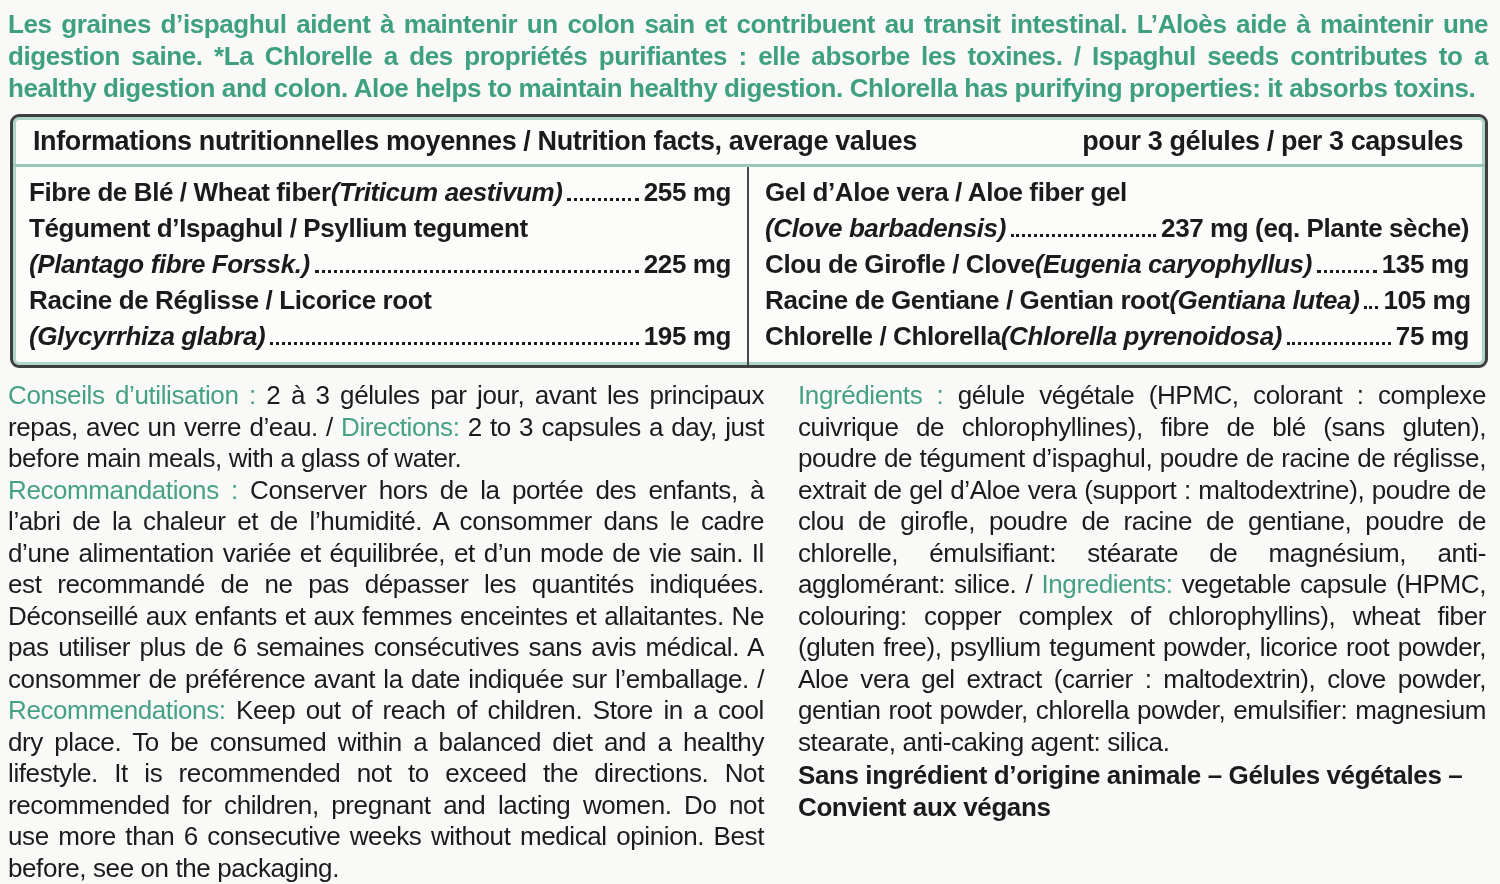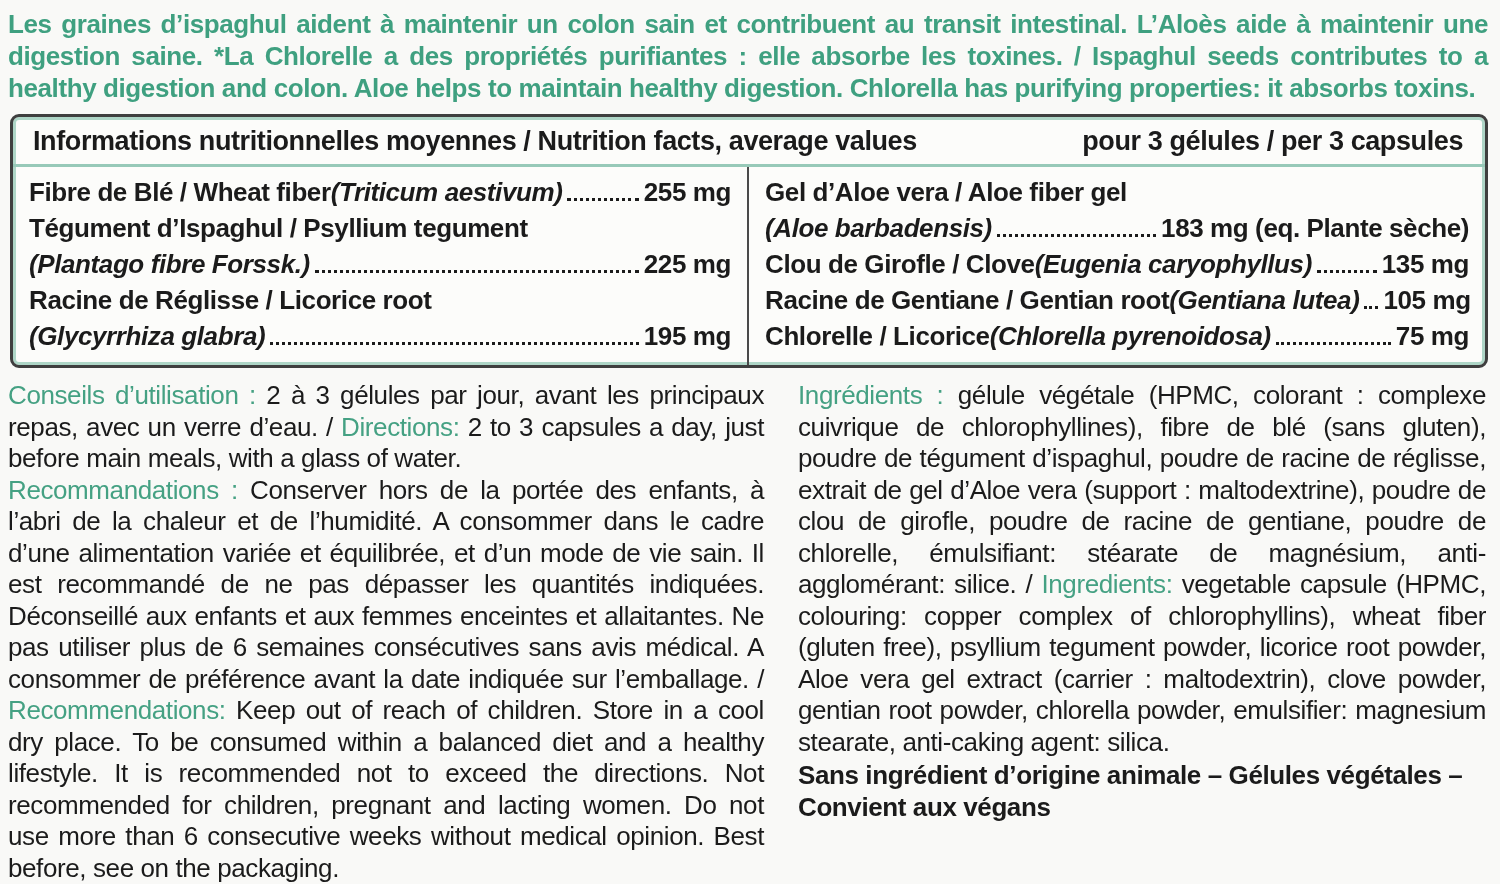--- a/index.html
+++ b/index.html
@@ -120,38 +120,38 @@
             <span class="em">(Glycyrrhiza glabra)</span>
             <span class="dots"></span>
             <span class="value">195 mg</span>
           </div>
         </div>
       <div class="nutri-col right">
           <div class="nutri-line">
             <span class="pre">Gel d’Aloe vera / Aloe fiber gel</span>
           </div>
           <div class="nutri-line">
-            <span class="em">(Aloe barbadensis) </span>
+            <span class="em">(Clove barbadensis) </span>
             <span class="dots"></span>
-            <span class="value">183 mg (eq. Plante sèche)</span>
+            <span class="value">237 mg (eq. Plante sèche)</span>
           </div>
           <div class="nutri-line">
             <span class="pre">Clou de Girofle / Clove </span>
             <span class="em">(Eugenia caryophyllus)</span>
             <span class="dots"></span>
             <span class="value">135 mg</span>
           </div>
           <div class="nutri-line">
             <span class="pre">Racine de Gentiane / Gentian root </span>
             <span class="em">(Gentiana lutea)</span>
             <span class="dots"></span>
             <span class="value">105 mg</span>
           </div>
           <div class="nutri-line">
-            <span class="pre">Chlorelle / Licorice </span>
+            <span class="pre">Chlorelle / Chlorella </span>
             <span class="em">(Chlorella pyrenoidosa) </span>
             <span class="dots"></span>
             <span class="value">75 mg</span>
           </div>
         </div>
     </div>
   </div>
 
   <div class="bottom">
     <div class="col-left">

